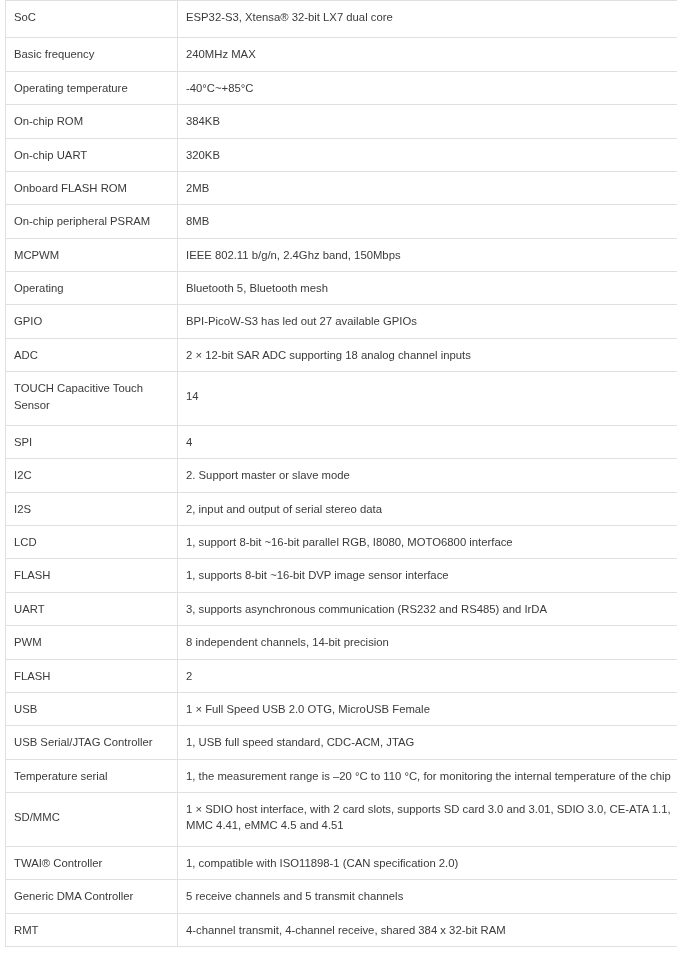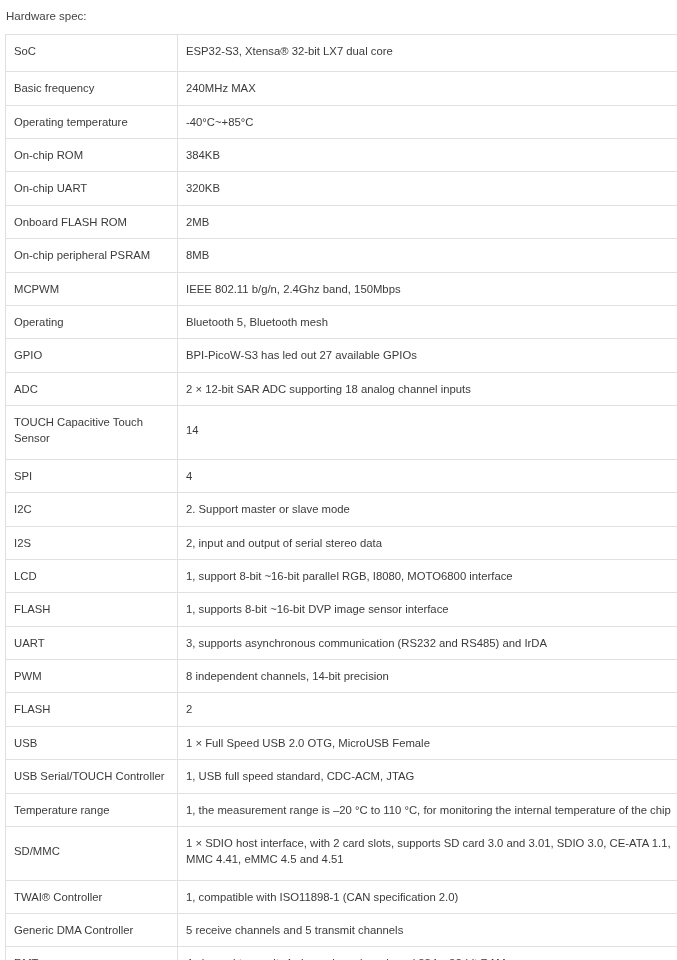--- a/index.html
+++ b/index.html
@@ -49,21 +49,20 @@
   }
   table.spec tr.tall td {
     padding-bottom: 12px;
   }
 </style>
 </head>
 <body>
 
 <div class="page">
 
-  <div class="intro">Hardware spec:</div>
 
   <table class="spec">
     <tbody>
       <tr class="tall">
         <td class="k">SoC</td>
         <td class="v">ESP32-S3, Xtensa® 32-bit LX7 dual core</td>
       </tr>
       <tr>
         <td class="k">Basic frequency</td>
         <td class="v">240MHz MAX</td>
@@ -138,25 +137,25 @@
       </tr>
       <tr>
         <td class="k">FLASH</td>
         <td class="v">2</td>
       </tr>
       <tr>
         <td class="k">USB</td>
         <td class="v">1 × Full Speed USB 2.0 OTG, MicroUSB Female</td>
       </tr>
       <tr>
-        <td class="k">USB Serial/TOUCH Controller</td>
+        <td class="k">USB Serial/JTAG Controller</td>
         <td class="v">1, USB full speed standard, CDC-ACM, JTAG</td>
       </tr>
       <tr>
-        <td class="k">Temperature range</td>
+        <td class="k">Temperature serial</td>
         <td class="v">1, the measurement range is –20 °C to 110 °C, for monitoring the internal temperature of the chip</td>
       </tr>
       <tr class="tall">
         <td class="k">SD/MMC</td>
         <td class="v">1 × SDIO host interface, with 2 card slots, supports SD card 3.0 and 3.01, SDIO 3.0, CE-ATA 1.1, MMC 4.41, eMMC 4.5 and 4.51</td>
       </tr>
       <tr>
         <td class="k">TWAI® Controller</td>
         <td class="v">1, compatible with ISO11898-1 (CAN specification 2.0)</td>
       </tr>

